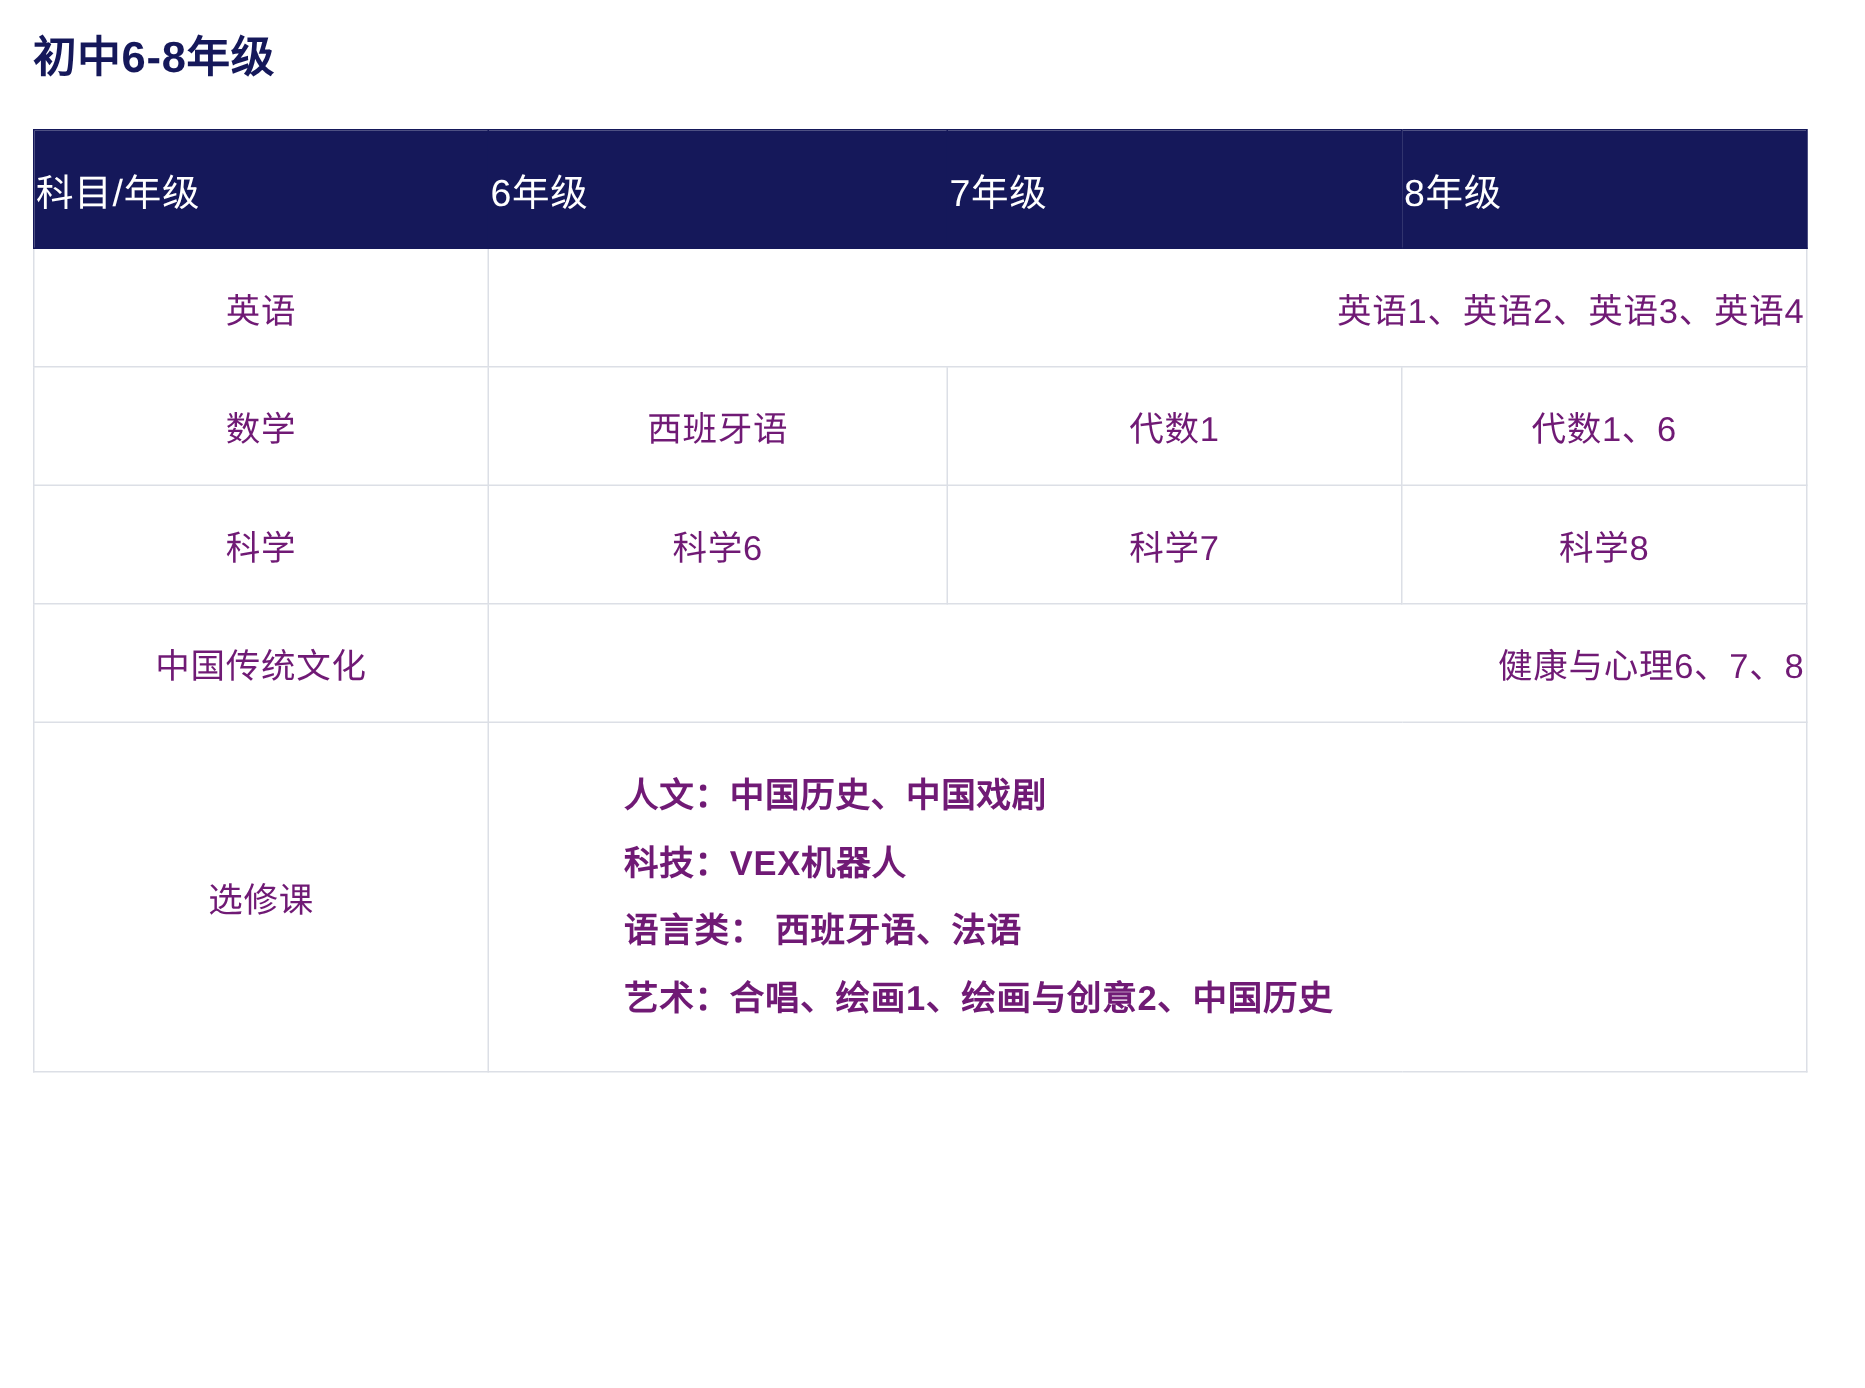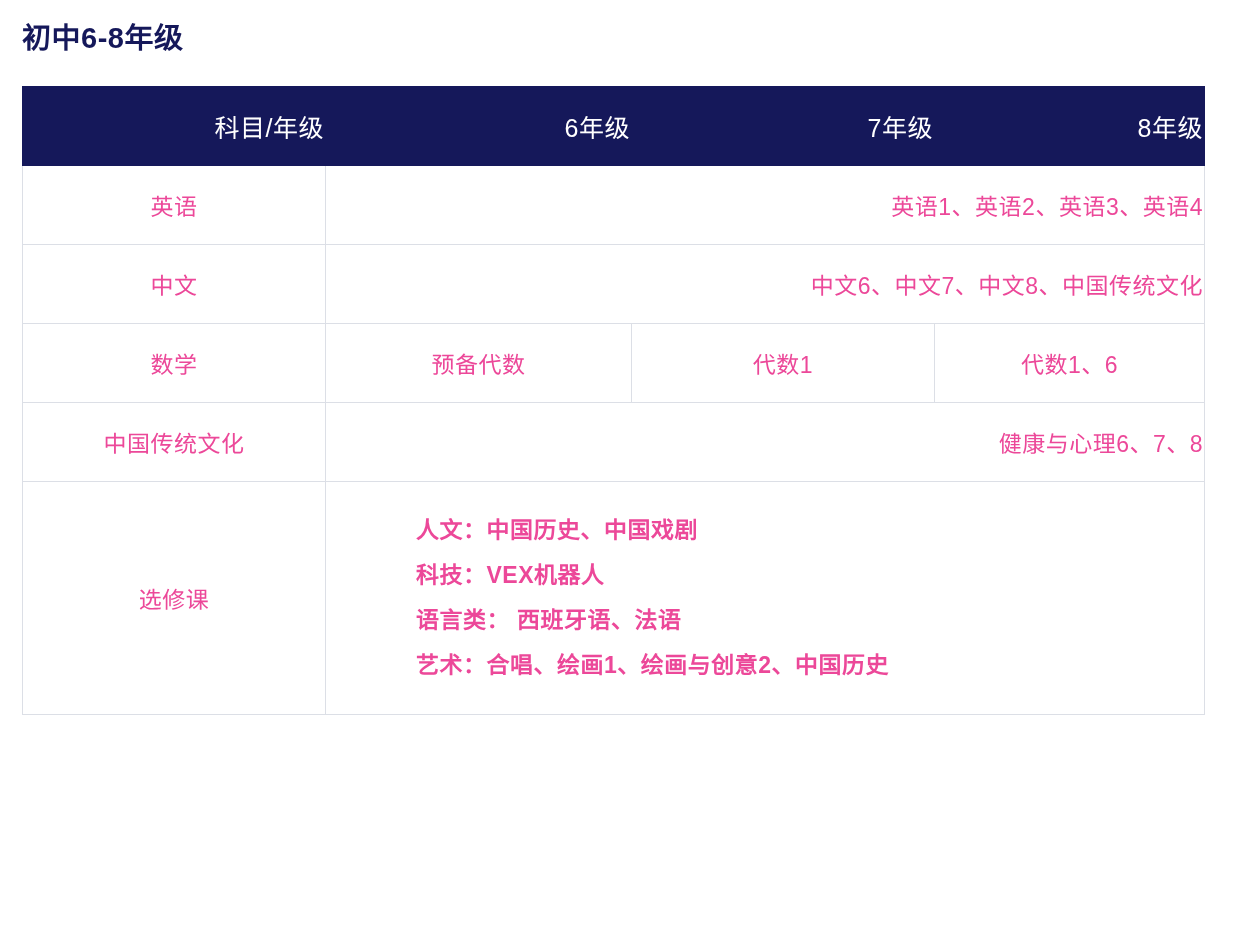--- a/index.html
+++ b/index.html
@@ -44,29 +44,29 @@
   table.curriculum col.c1 { width: 306px; }
   table.curriculum col.c2 { width: 303px; }
   table.curriculum col.c3 { width: 270px; }
 
   table.curriculum thead th {
     background: #15185a;
     color: #ffffff;
     font-size: 25px;
     font-weight: normal;
     height: 76px;
-    text-align: right;
+    text-align: left;
     vertical-align: middle;
     border: 1px solid #15185a;
     letter-spacing: 0.5px;
   }
   table.curriculum tbody td {
     border: 1px solid #dcdfe6;
     font-size: 23px;
-    color: #ec4899;
+    color: #701a75;
     height: 76px;
     vertical-align: middle;
     letter-spacing: 0.5px;
   }
   td.subject {
     text-align: center;
     color: #555555;
   }
   td.val {
     text-align: center;
@@ -110,32 +110,34 @@
           <th>8年级</th>
         </tr>
       </thead>
       <tbody>
 
         <tr>
           <td class="subject">英语</td>
           <td class="val left" colspan="3">英语1、英语2、英语3、英语4</td>
         </tr>
 
-        <tr>
-          <td class="subject">中文</td>
-          <td class="val left" colspan="3">中文6、中文7、中文8、中国传统文化</td>
-        </tr>
 
         <tr>
           <td class="subject">数学</td>
-          <td class="val">预备代数</td>
+          <td class="val">西班牙语</td>
           <td class="val">代数1</td>
           <td class="val">代数1、6</td>
         </tr>
 
+        <tr>
+          <td class="subject">科学</td>
+          <td class="val">科学6</td>
+          <td class="val">科学7</td>
+          <td class="val">科学8</td>
+        </tr>
 
 
         <tr>
           <td class="subject">中国传统文化</td>
           <td class="val left" colspan="3">健康与心理6、7、8</td>
         </tr>
 
 
         <tr>
           <td class="subject">选修课</td>

